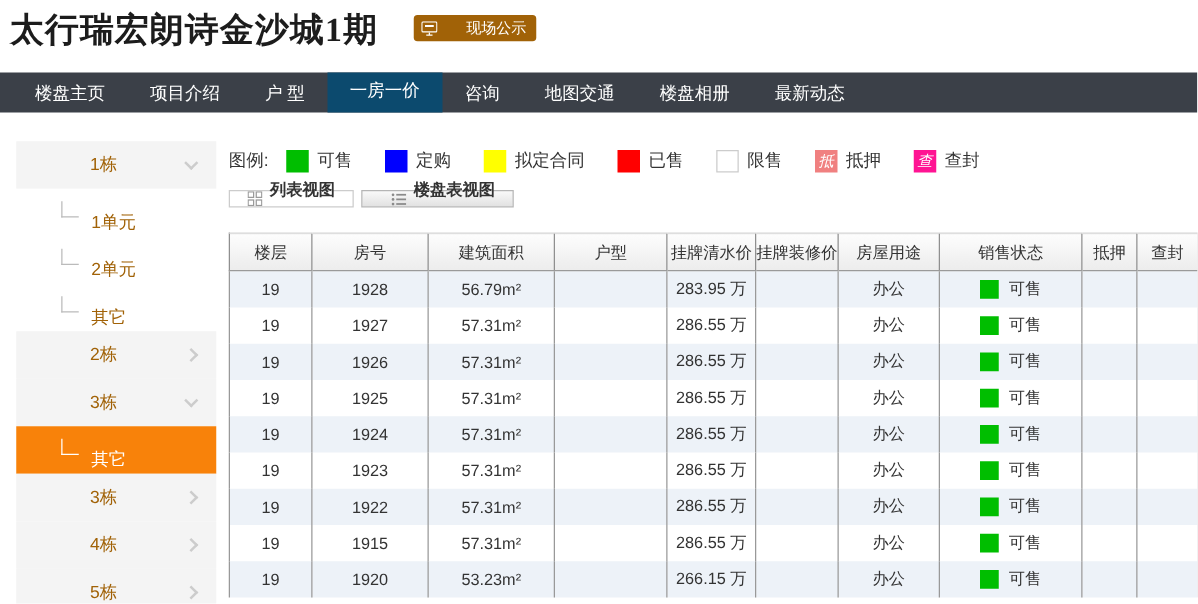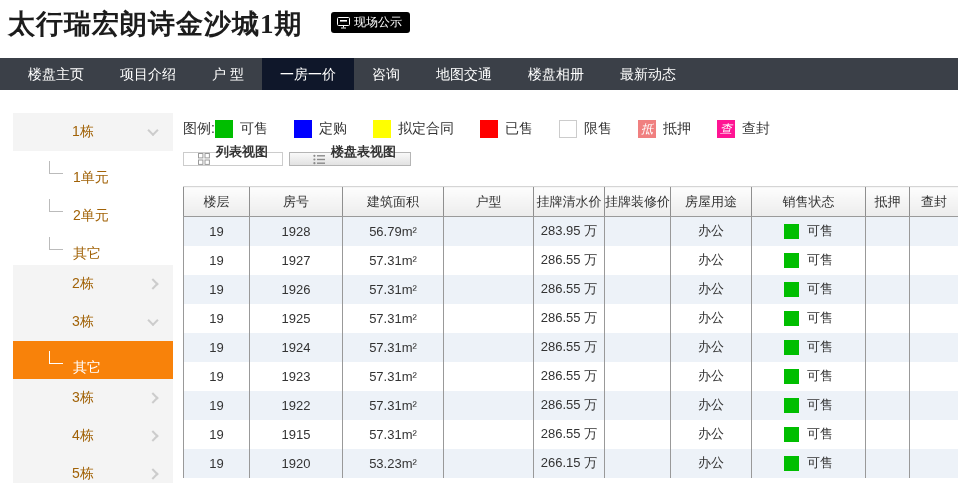--- a/index.html
+++ b/index.html
@@ -3,28 +3,28 @@
 <meta charset="utf-8">
 <style>
   * { margin:0; padding:0; box-sizing:border-box; }
   html,body { background:#fff; }
   body { font-family:"Liberation Sans","DejaVu Sans",sans-serif; color:#333; }
   #stage { position:relative; width:958px; height:483px; background:#fff; overflow:hidden; }
 
   
   #page-title { position:absolute; left:8px; top:6px; font-family:"Liberation Serif","DejaVu Serif",serif;
     font-size:27px; font-weight:bold; color:#1c1c1c; letter-spacing:1px; white-space:nowrap; }
-  #site-badge { position:absolute; left:331px; top:12px; height:21px; background:#000000; color:#fff;
-    font-size:12px; line-height:21px; padding:0 8px 0 6px; border-radius:3px; display:flex; align-items:center; cursor:pointer; }
+  #site-badge { position:absolute; left:331px; top:12px; height:21px; background:#a16207; color:#fff;
+    font-size:12px; line-height:21px; padding:0 8px 0 6px; border-radius:3px; display:flex; align-items:center; cursor:pointer;gap:19px; }
   #site-badge svg { margin-right:4px; }
 
   
   #topnav { position:absolute; left:0; top:58px; width:958px; height:32px; background:#3B4048; display:flex; padding-left:10px; }
   .nav-item { height:32px; line-height:32px; padding:0 18px; color:#fff; font-size:14px; cursor:pointer; white-space:nowrap; }
-  .nav-item.active { background:#0f172a; }
+  .nav-item.active { background:#0c4a6e;font-family:Liberation Serif, serif; }
 
   
   #sidebar { position:absolute; left:13px; top:113px; width:160px; }
   .side-item { position:relative; height:38px; display:flex; align-items:center; font-size:14px; color:#a16207; cursor:pointer; }
   .side-item.group { background:#F4F4F4; justify-content:center; }
   .side-item.group .lbl { margin-right:20px; }
   .side-item.sub { background:#fff; padding-left:36px; }
   .side-item.sub .lbl { margin-left:10px;margin-top:16px; }
   .side-item.sub.sel { background:#F8820A; color:#fff; }
   .chev { position:absolute; right:16px; top:50%; width:8px; height:8px;
@@ -32,21 +32,21 @@
   .chev.down  { transform:translateY(-70%) rotate(45deg); }
   .chev.right { transform:translateY(-50%) rotate(-45deg); }
   .branch { width:14px; height:13px; border-left:1px solid #bbb; border-bottom:1px solid #bbb; margin-top:-5px; }
   .side-item.sel .branch { border-color:#fff; }
 
   
   #main { position:absolute; left:183px; top:113px; width:775px; }
 
   
   #legend { margin-top:5px; height:22px; display:flex; align-items:center; font-size:14px; color:#333; }
-  #legend .cap { }
+  #legend .cap { margin-right:14px; }
   .lg-item { display:flex; align-items:center; margin-right:26px; }
   .sw { width:18px; height:18px; display:inline-block; }
   .sw.outline { border:1px solid #ccc; background:#fff; }
   .sw.glyph { color:#fff; font-size:12px; line-height:18px; text-align:center; }
   .lg-item .lbl { margin-left:7px; }
 
   
   #viewtabs { margin-top:12px; height:29px; display:flex; align-items:flex-start; }
   .vtab { height:14px; line-height:26px; font-size:13px; font-weight:bold; color:#333; padding:0 14px;
     display:flex; align-items:flex-end; cursor:pointer; }

